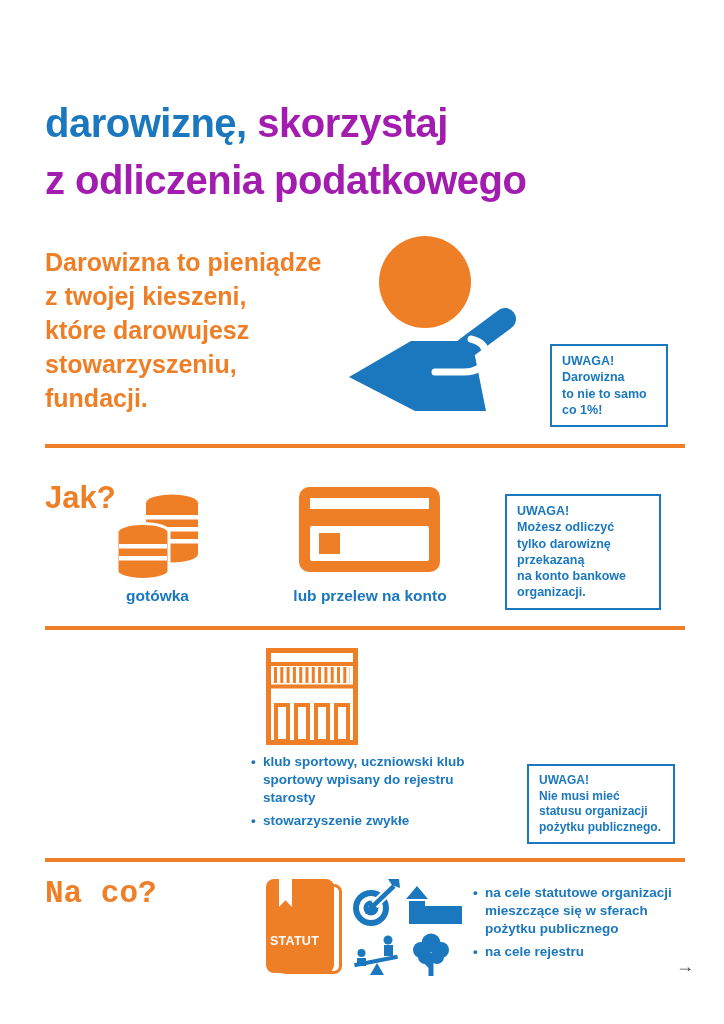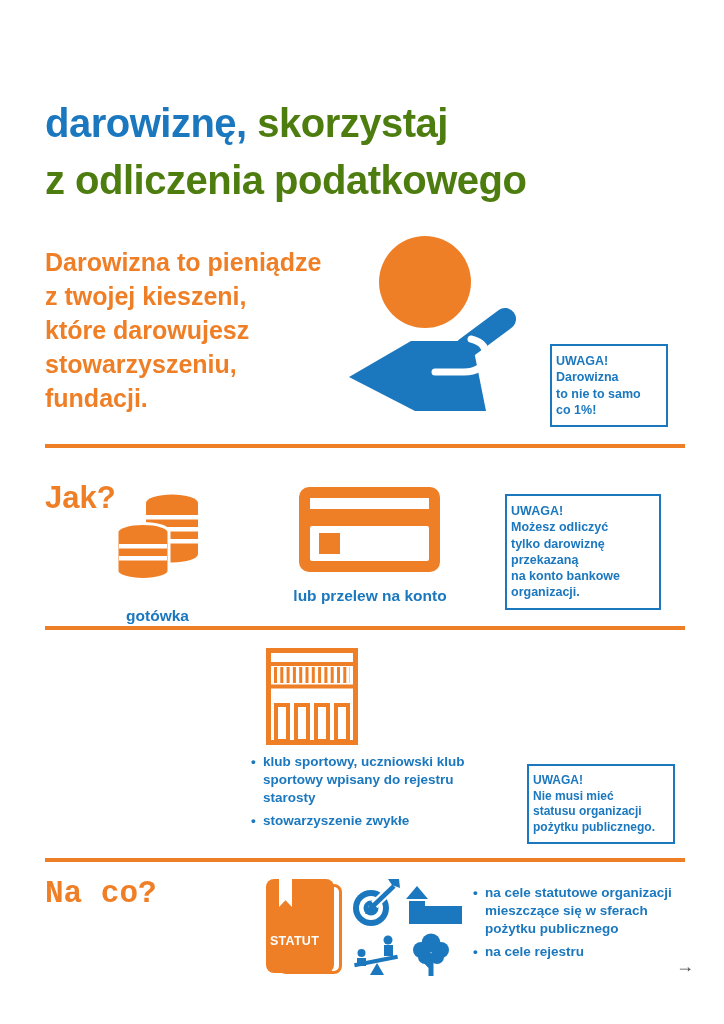--- a/index.html
+++ b/index.html
@@ -7,45 +7,45 @@
   .page {
     position:relative; width:724px; height:1024px; background:#ffffff;
     font-family:"Liberation Sans", sans-serif; overflow:hidden;
   }
   
   .title {
     position:absolute; left:45px; top:38px; width:640px;
     font-size:40px; font-weight:bold; line-height:57px; letter-spacing:-0.5px;
   }
   .t-blue { color:#1B78BE; }
-  .t-orange { color:#4d7c0f; }
+  .t-orange { color:#a21caf; }
   
   .intro {
     position:absolute; left:45px; top:245px; width:320px;
     color:#EF7F26; font-weight:bold; font-size:25px; line-height:34px;
     white-space:pre-line;
   }
   
   .uwaga {
     position:absolute; border:2px solid #1B78BE; color:#1B78BE;
     font-weight:bold; font-size:12.5px; line-height:1.3;
-    padding:7px 4px; white-space:pre-line; background:#fff;
+    padding:7px 10px; white-space:pre-line; background:#fff;
   }
   #note1 { left:550px; top:344px; width:118px; }
   #note2 { left:505px; top:494px; width:156px; }
   #note3 { left:527px; top:764px; width:148px; font-size:12px; }
   
   .hr { position:absolute; left:45px; width:640px; height:4px; background:#EF7F26; }
   #hr1 { top:444px; } #hr2 { top:626px; } #hr3 { top:858px; }
   
   .h { position:absolute; left:45px; color:#EF7F26; font-weight:bold; font-size:31px; }
   #h-jak { top:460px;margin-top:20px; } #h-komu { top:642px; } #h-naco { top:876px;font-family:Liberation Mono, monospace; }
   
   .icap { position:absolute; top:587px; color:#1B78BE; font-weight:bold; font-size:15.5px; text-align:center; }
-  #cap-gotowka { left:90px; width:135px;margin-top:20px; }
+  #cap-gotowka { left:90px; width:135px; }
   #cap-przelew { left:275px; width:190px; }
   
   .abs { position:absolute; }
   #hand { left:345px; top:234px; }
   #coins { left:110px; top:486px; }
   #building { left:266px; top:648px; }
   
   .card { position:absolute; left:299px; top:487px; width:141px; height:85px; background:#EF7F26; border-radius:10px; }
   .card .stripe { position:absolute; left:11px; right:11px; top:11px; height:11px; background:#fff; }
   .card .panel  { position:absolute; left:11px; right:11px; top:39px; bottom:11px; background:#fff; border-radius:2px; }

